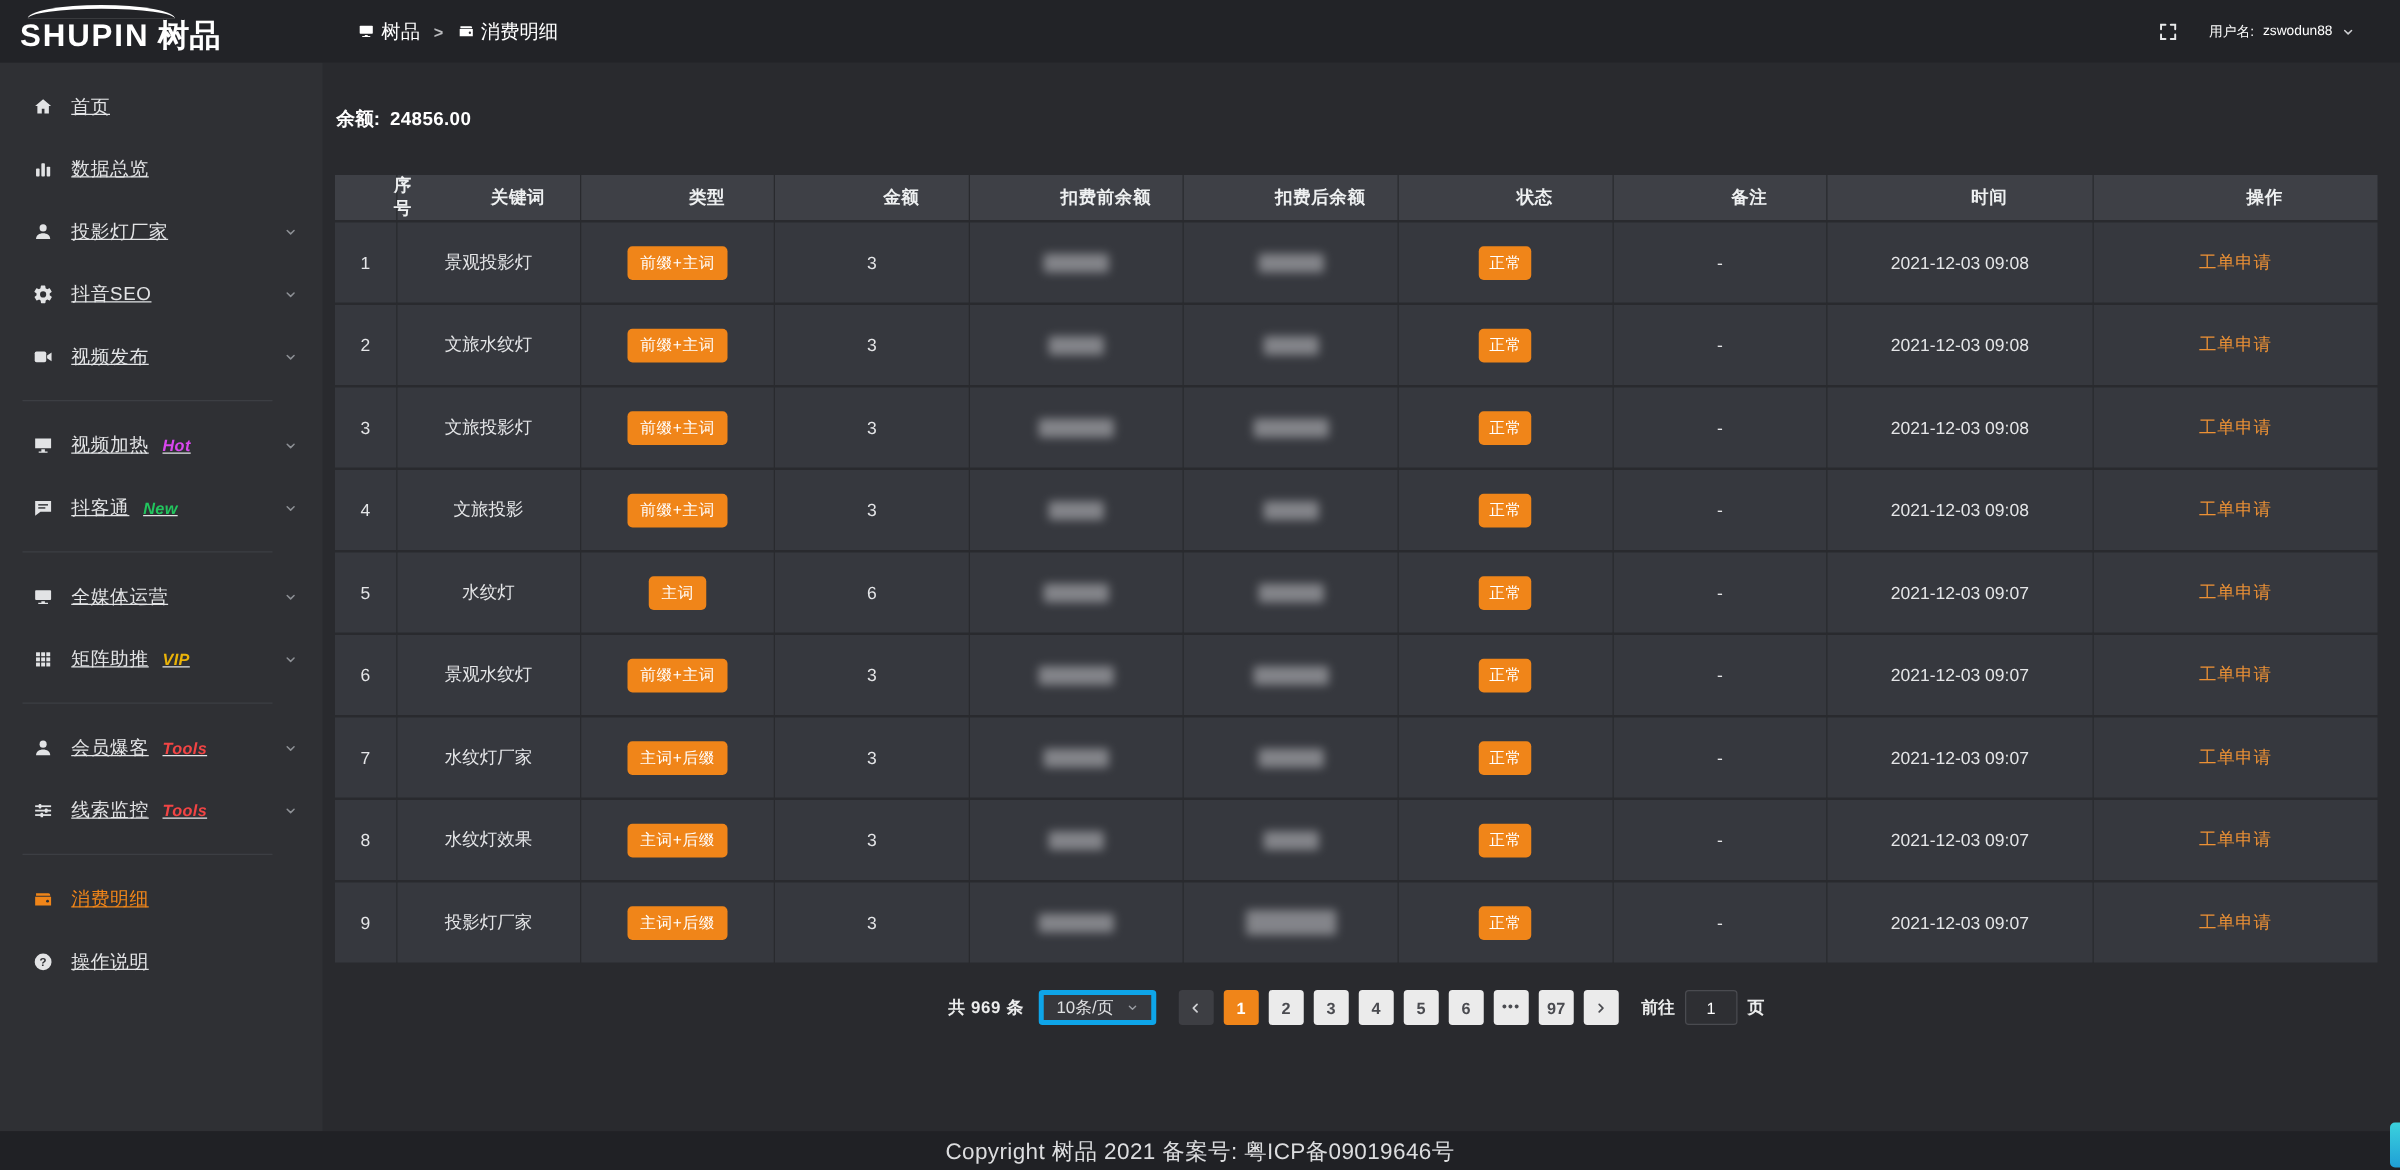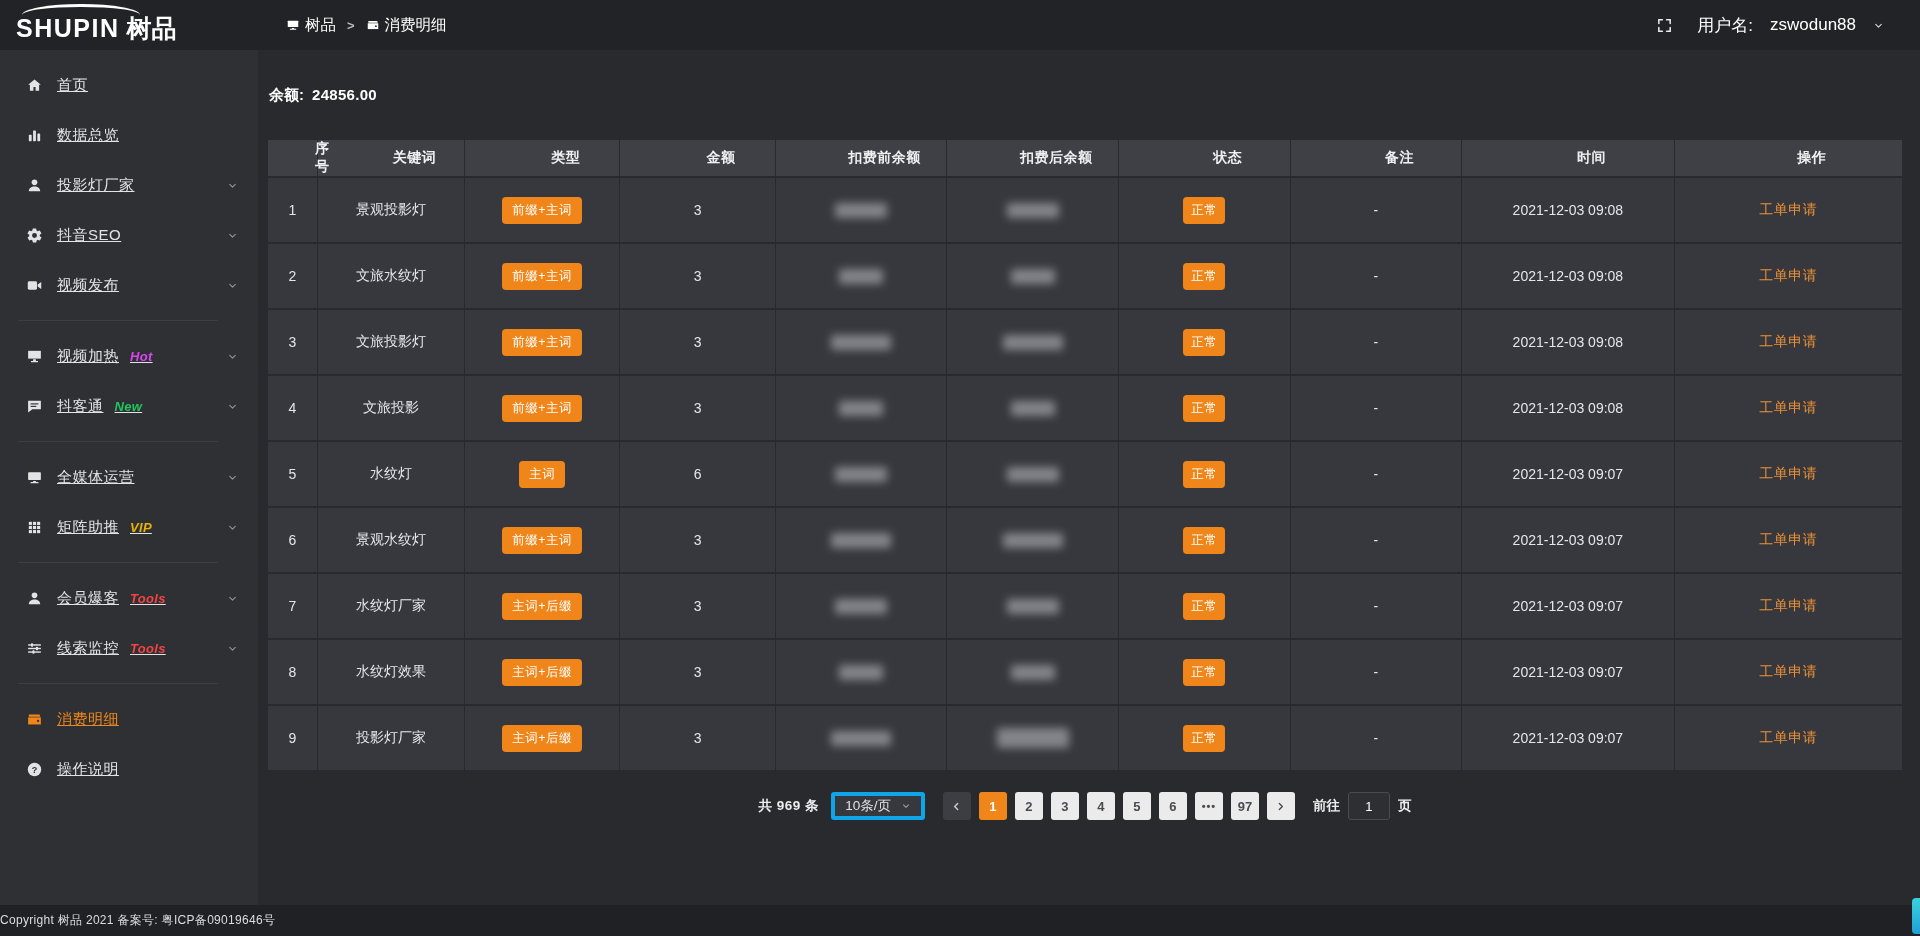--- a/index.html
+++ b/index.html
@@ -25,21 +25,21 @@
     color:#fff; letter-spacing:1.5px; white-space:nowrap;
   }
   .logo-text .suffix { letter-spacing:0; margin-left:7px; font-weight:700; }
   .breadcrumb { display:flex; align-items:center; margin-left:28px; gap:9px; font-size:15.5px; color:#fff; }
   .crumb { display:flex; align-items:center; gap:5px; cursor:pointer; }
   .crumb .icon svg { width:14px; height:14px; }
   .crumb-sep { color:#b9babd; font-size:13px; font-weight:700; margin:0 2px; }
   .topbar-right { margin-left:auto; display:flex; align-items:center; gap:24px; padding-right:36px; }
   .fullscreen-btn { color:#e8e9ea; cursor:pointer; }
   .fullscreen-btn svg { width:17px; height:17px; display:block; }
-  .user-box { display:flex; align-items:center; gap:17px; color:#fff; font-size:17px; cursor:pointer; }
+  .user-box { display:flex; align-items:center; gap:7px; color:#fff; font-size:11px; cursor:pointer; }
   .user-box .icon svg { width:11px; height:11px; color:#cfd0d3; }
   
   .sidebar {
     position:absolute; top:50px; left:0; width:258px; bottom:31px;
     background:#2f3034; padding-top:10px;
   }
   .menu-item {
     height:50px; display:flex; align-items:center; padding:0 20px 0 26px;
     color:#e2e3e5; cursor:pointer;text-decoration:underline;
   }
@@ -102,22 +102,22 @@
   .page-btn svg { width:11px; height:11px; }
   .page-btn.more { letter-spacing:1px; font-size:11px; }
   .jump-box { display:flex; align-items:center; gap:8px; margin-left:10px; font-weight:700; }
   .jump-input {
     width:42px; height:28px; background:#2e2f33; border:1px solid #4a4b50; border-radius:3px;
     color:#fff; text-align:center; font-size:13px; font-family:inherit;
   }
   
   .footer {
     position:absolute; left:0; bottom:0; width:1920px; height:31px;
-    background:#202125; color:#dcdddf; font-size:12px;
-    display:flex; align-items:center; justify-content:flex-start; letter-spacing:.3px;
+    background:#202125; color:#dcdddf; font-size:18px;
+    display:flex; align-items:center; justify-content:center; letter-spacing:.3px;
   }
   .floating-widget {
     position:absolute; right:0; bottom:2px; width:8px; height:36px;
     background:linear-gradient(#3bd2dd,#1f9fd6); border-radius:4px 0 0 4px; cursor:pointer;
   }
   .icon { display:inline-flex; }
 </style>
 </head>
 <body>
 

